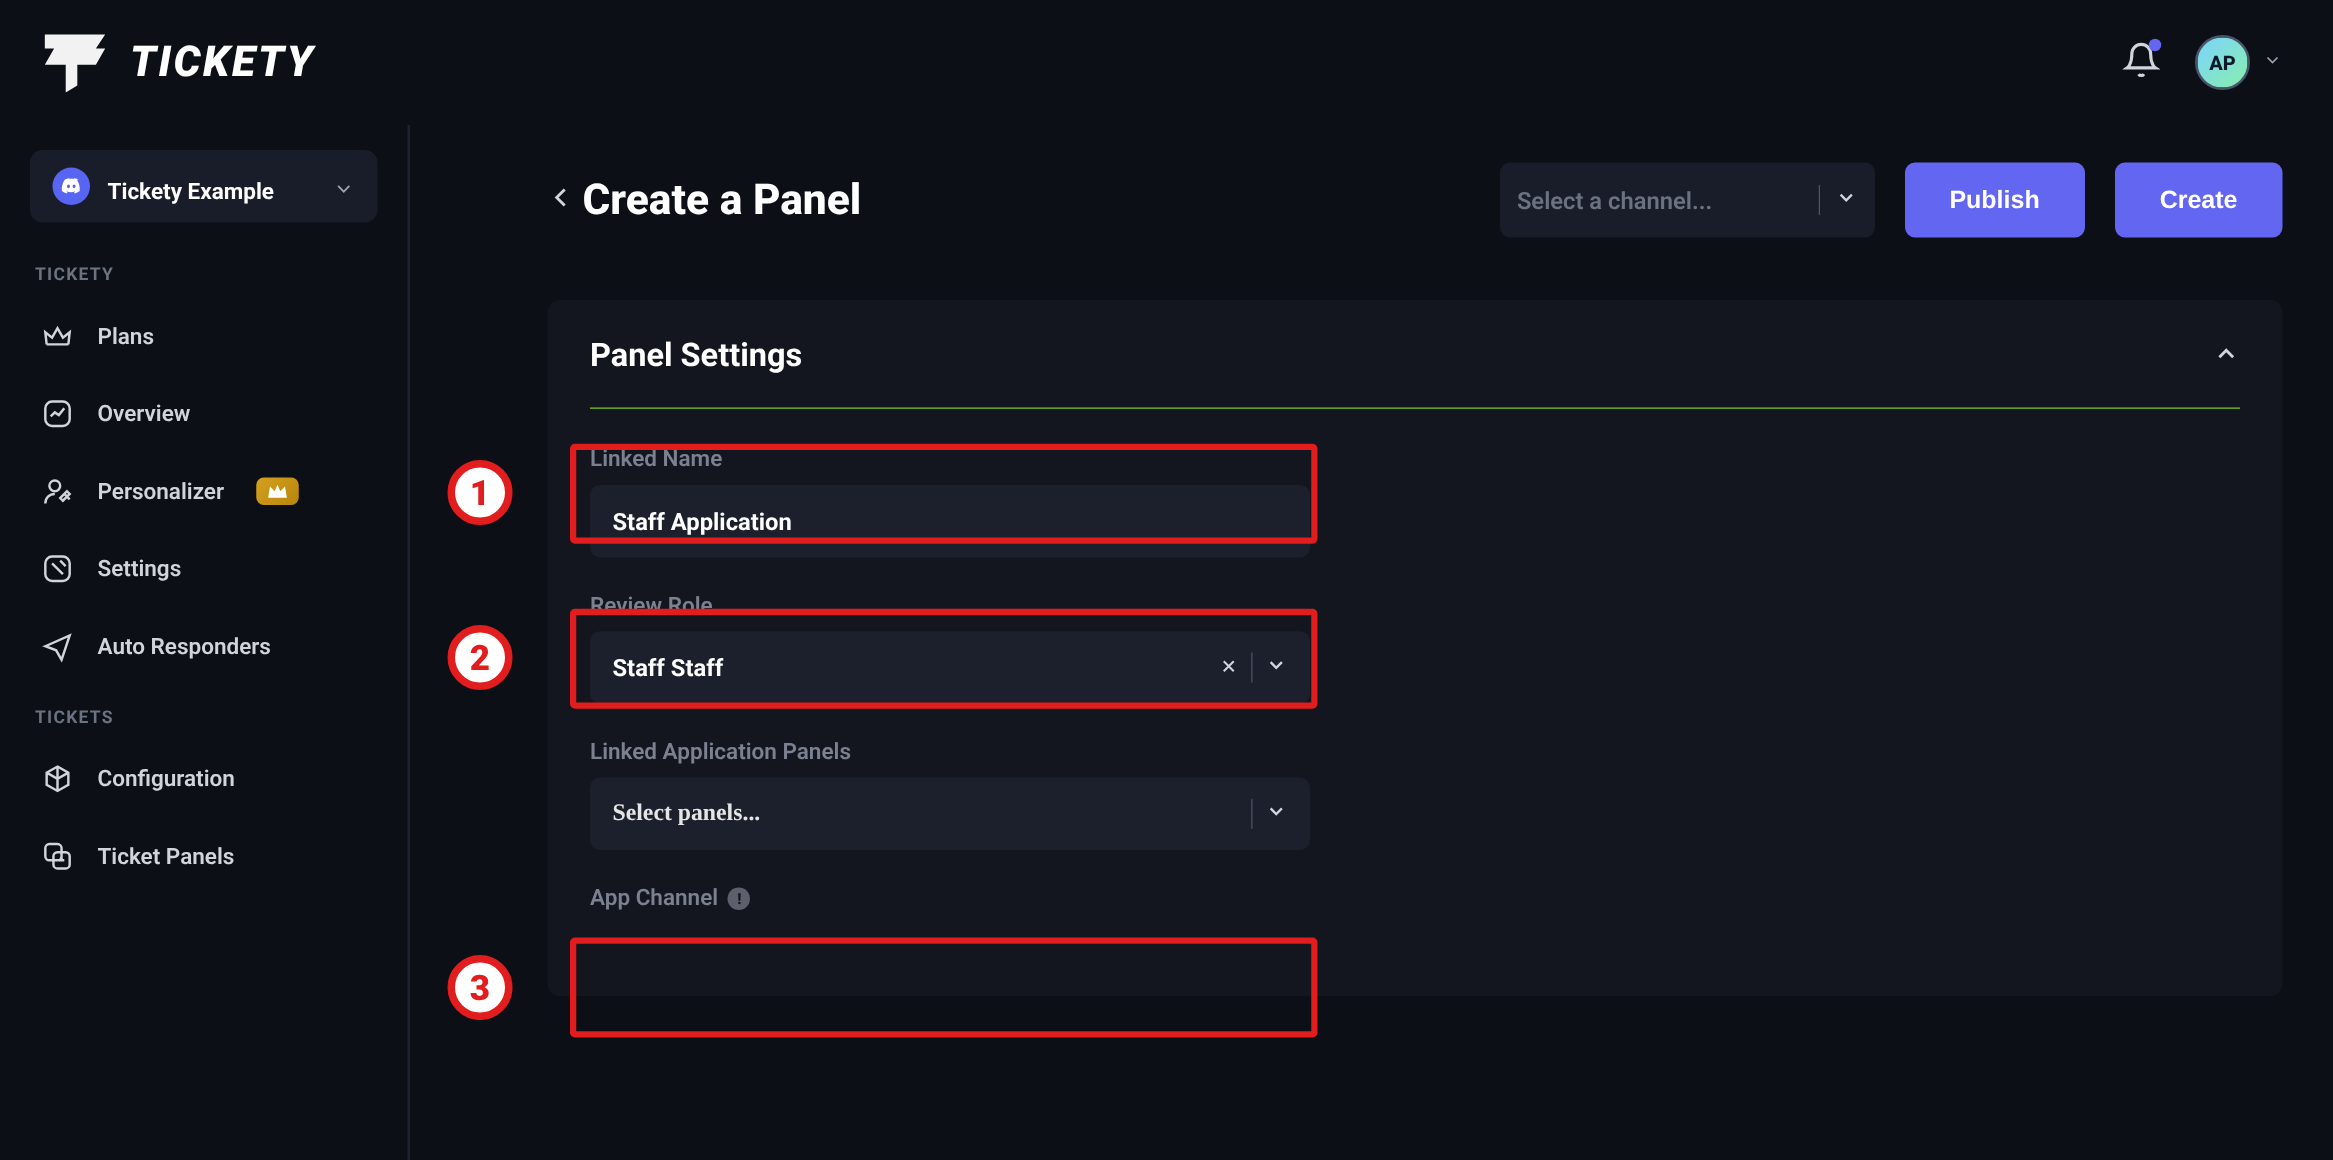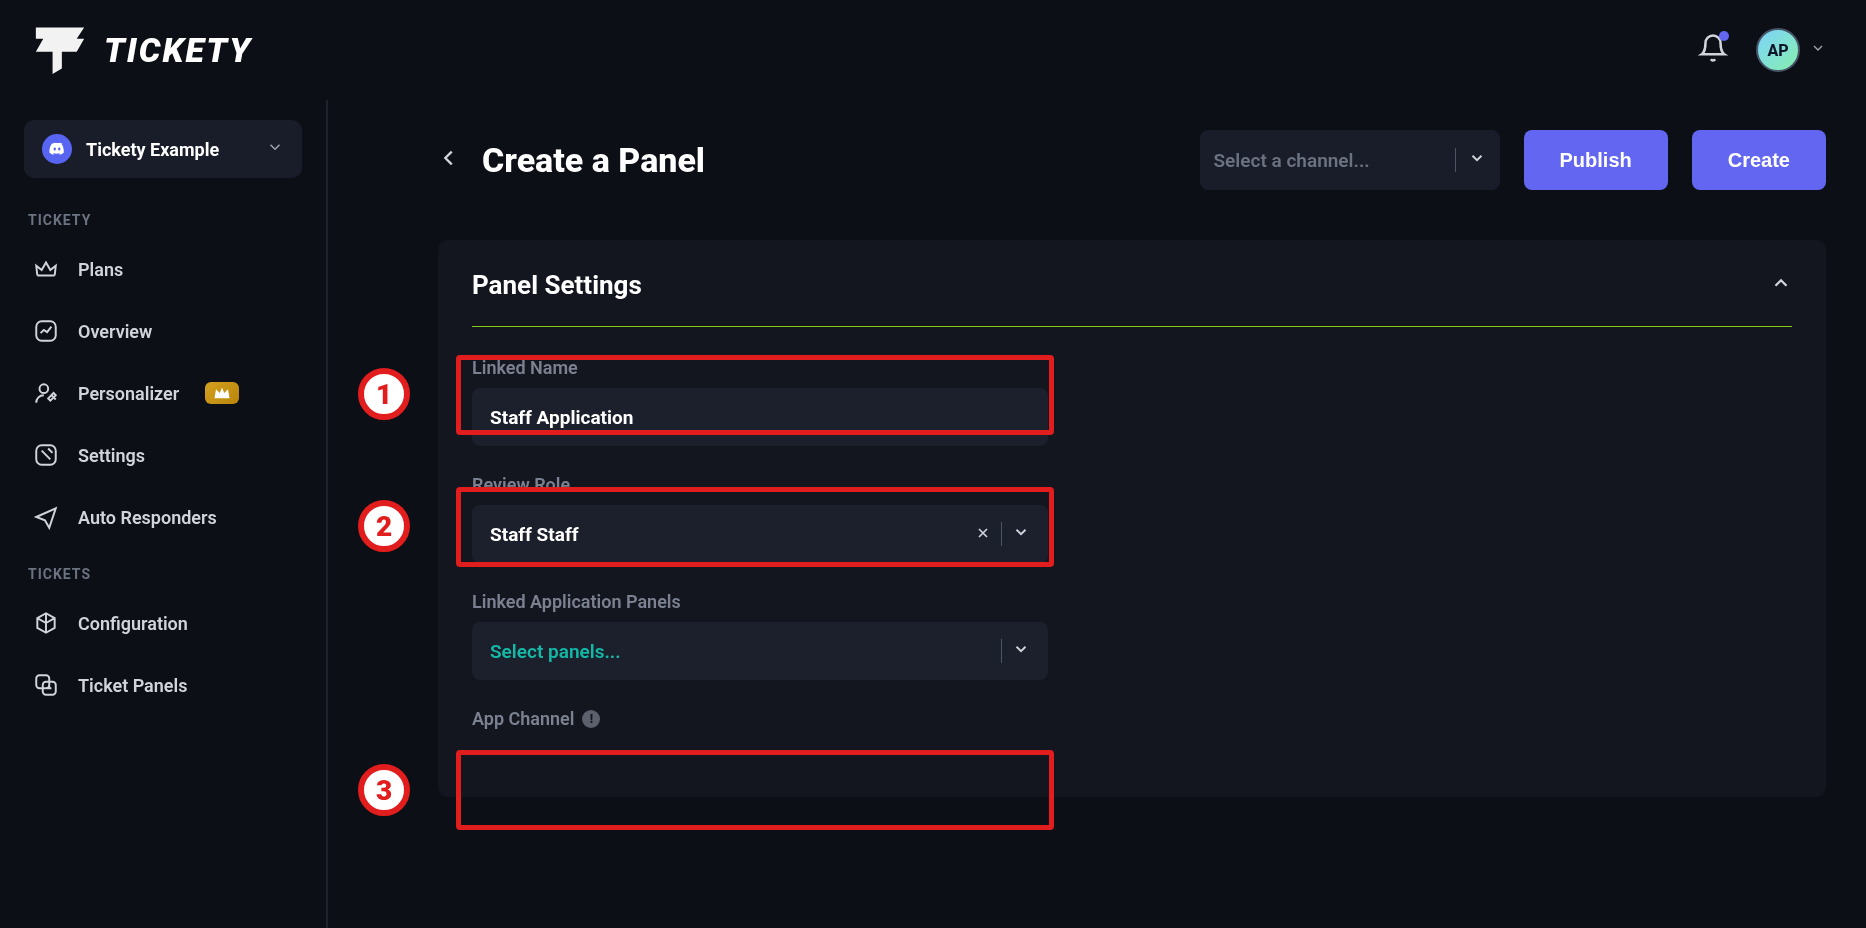--- a/index.html
+++ b/index.html
@@ -69,21 +69,21 @@
 .main {
   flex: 1;
   padding: 30px 40px 0 110px;
   overflow-y: auto;
   position: relative;
 }
 
 
 .server-pill {
   display: flex;
-  align-items: center;
+  align-items: flex-end;
   gap: 14px;
   background: #191c29;
   border-radius: 10px;
   padding: 14px 18px;
   margin-bottom: 34px;
   cursor: pointer;
 }
 .server-icon {
   width: 30px; height: 30px;
   background: #5865f2;
@@ -126,21 +126,21 @@
 
 .page-toprow {
   display: flex;
   align-items: center;
   justify-content: space-between;
   margin-bottom: 50px;
 }
 .page-title-wrap {
   display: flex;
   align-items: center;
-  gap: 22px;
+  gap: 6px;
 }
 .back-arrow { cursor: pointer; }
 .back-arrow svg { width: 22px; height: 22px; stroke: #d1d5db; }
 .page-title {
   font-size: 34px;
   font-weight: 800;
   color: #fff;
 }
 .toprow-actions {
   display: flex;
@@ -237,21 +237,21 @@
   background: transparent;
   border: none;
   outline: none;
   color: #fff;
   font-size: 19px;
   font-weight: 700;
   width: 100%;
   font-family: inherit;
 }
 .field-input .val { flex: 1; }
-.field-input .ph { color: #14b8a6; font-weight: 600; }
+.field-input .ph { color: #e5e5e5; font-weight: 600; font-family: Liberation Serif, serif; }
 .field-input .clear svg { width: 16px; height: 16px; stroke: #d1d5db; cursor: pointer; }
 
 
 .anno-box {
   position: absolute;
   border: 5px solid #e11d1d;
   border-radius: 4px;
   pointer-events: none;
 }
 .anno-circle {

